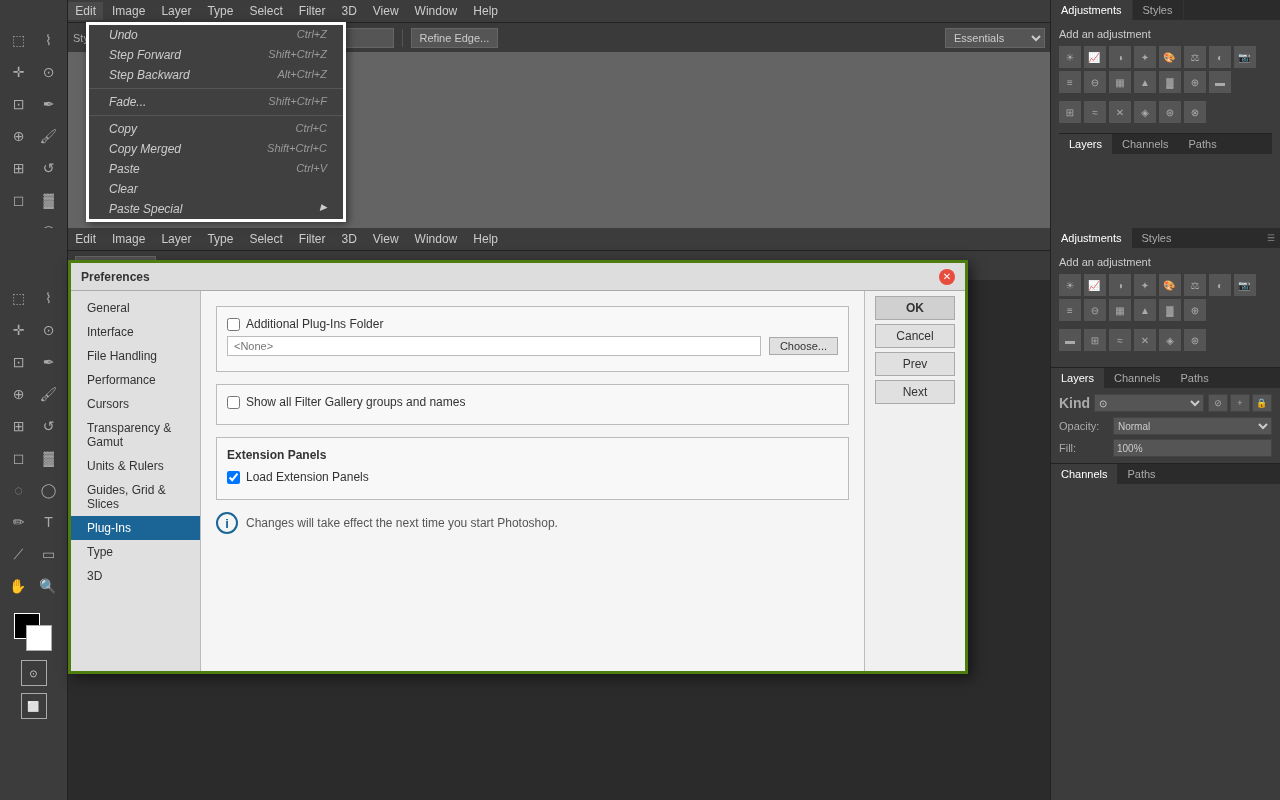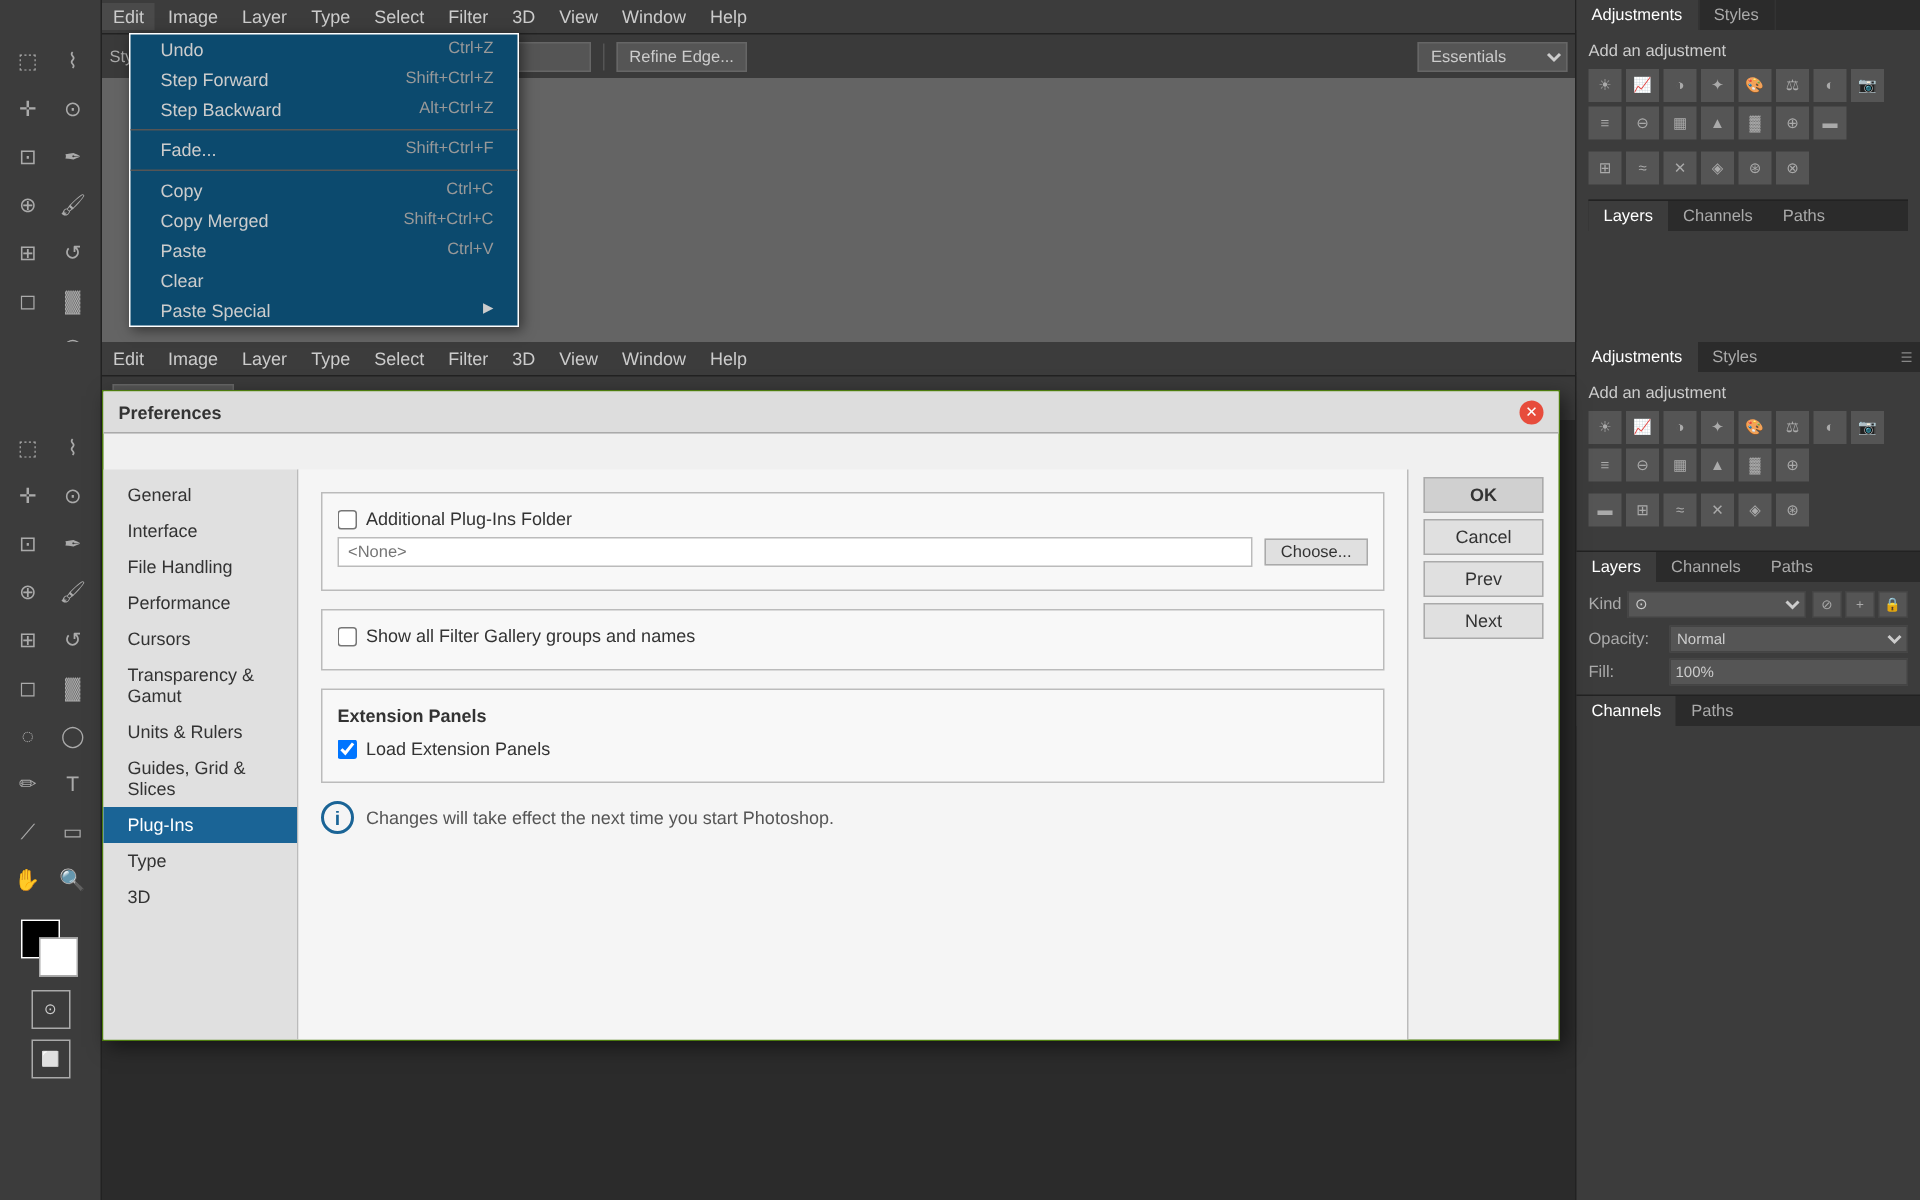--- a/index.html
+++ b/index.html
@@ -34,33 +34,33 @@
     .right-panel-content { padding: 8px; }
     .adjustment-title { font-size: 11px; color: #ccc; margin-bottom: 6px; }
     .adj-icons { display: flex; flex-wrap: wrap; gap: 3px; margin-bottom: 8px; }
     .adj-icon { width: 22px; height: 22px; background: #555; display: flex; align-items: center; justify-content: center; font-size: 10px; color: #aaa; cursor: pointer; }
     .layers-tabs { display: flex; background: #2b2b2b; border-top: 1px solid #222; }
     .layers-tab { padding: 4px 10px; font-size: 11px; color: #aaa; cursor: pointer; }
     .layers-tab.active { background: #3c3c3c; color: #fff; }
 
     
     .menu-dropdown {
-      position: absolute; left: 75px; top: 22px; width: 260px; background: #0c4a6e; border: 1px solid #ffffff; z-index: 100; box-shadow: 2px 2px 8px rgba(0,0,0,0.5);
+      position: absolute; left: 75px; top: 22px; width: 260px; background: #404040; border: 3px solid #ffffff; z-index: 100; box-shadow: 2px 2px 8px rgba(0,0,0,0.5); font-style: italic;
     }
     .menu-dropdown-item {
       display: flex; justify-content: space-between; padding: 3px 16px 3px 20px; color: #ccc; cursor: pointer; font-size: 12px;
     }
     .menu-dropdown-item.separator { height: 1px; background: #555; margin: 3px 0; padding: 0; }
     .menu-dropdown-item.has-sub::after { content: '▶'; font-size: 9px; }
     .shortcut { color: #999; font-size: 11px; }
 
     
     .dialog-overlay {
-      position: absolute; left: 68px; top: 260px; width: 972px; background: #f0f0f0; border: 1px solid #4d7c0f; box-shadow: 4px 4px 12px rgba(0,0,0,0.5); z-index: 200;
-      display: flex; flex-direction: column; gap: 24px;
+      position: absolute; left: 68px; top: 260px; width: 900px; background: #f0f0f0; border: 3px solid #4d7c0f; box-shadow: 4px 4px 12px rgba(0,0,0,0.5); z-index: 200;
+      display: flex; flex-direction: column;
     }
     .dialog-titlebar {
       height: 28px; background: #ddd; display: flex; align-items: center; justify-content: space-between; padding: 0 10px; border-bottom: 1px solid #aaa;
     }
     .dialog-title { font-size: 12px; font-weight: bold; color: #333; }
     .dialog-close { width: 16px; height: 16px; background: #e74c3c; border-radius: 50%; display: flex; align-items: center; justify-content: center; color: #fff; font-size: 10px; cursor: pointer; }
     .dialog-body { display: flex; min-height: 380px; }
 
     
     .dialog-nav {
@@ -376,21 +376,21 @@
     </div>
 
     <div style="border-top:1px solid #222;">
       <div style="display:flex; background:#2b2b2b;">
         <div style="padding:4px 10px; font-size:11px; color:#fff; background:#3c3c3c; cursor:pointer;">Layers</div>
         <div style="padding:4px 10px; font-size:11px; color:#aaa; cursor:pointer;">Channels</div>
         <div style="padding:4px 10px; font-size:11px; color:#aaa; cursor:pointer;">Paths</div>
       </div>
       <div style="padding:6px 8px; background:#3c3c3c;">
         <div style="display:flex; align-items:center; gap:4px; margin-bottom:5px;">
-          <span style="font-size:11px; color:#aaa;">Kind</span>
+          <span style="font-size:14px; color:#aaa;font-weight:bold;">Kind</span>
           <select style="background:#555; border:1px solid #444; color:#ccc; font-size:10px; flex:1; height:18px;">
             <option>⊙</option>
           </select>
           <div style="display:flex; gap:2px;">
             <div class="lc-btn">⊘</div>
             <div class="lc-btn">+</div>
             <div class="lc-btn">🔒</div>
           </div>
         </div>
         <div style="display:flex; align-items:center; gap:4px; margin-bottom:4px;">

